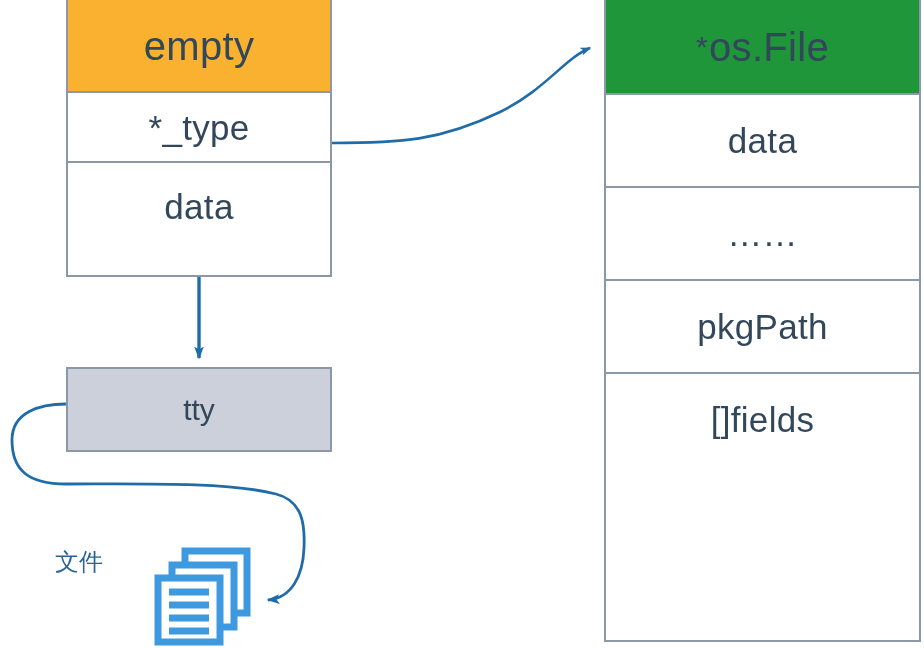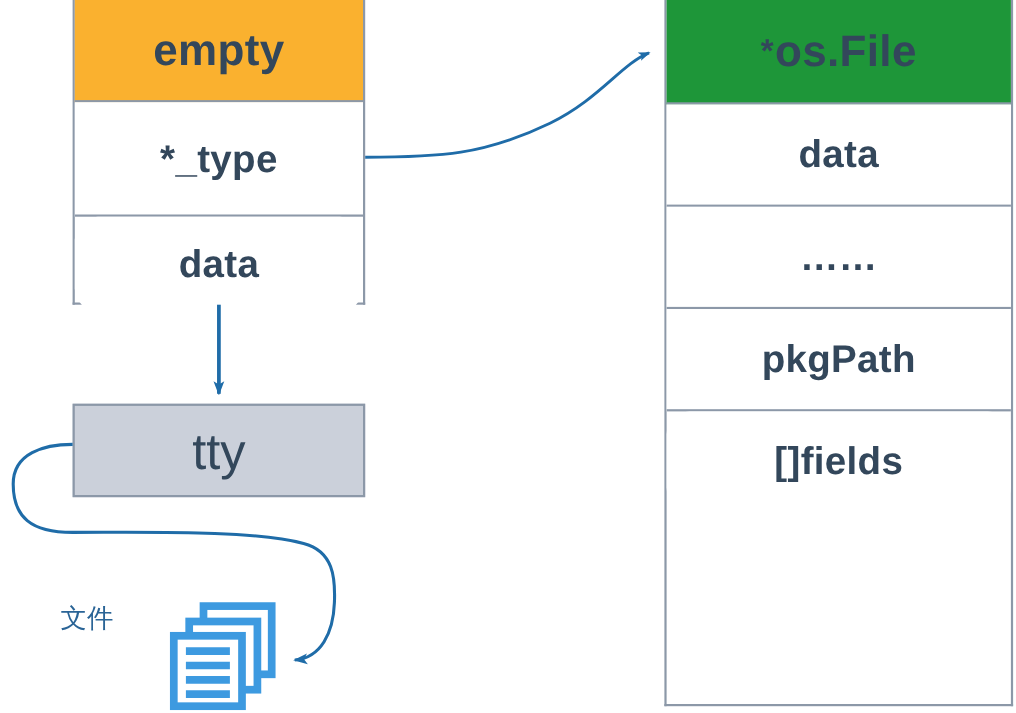--- a/index.html
+++ b/index.html
@@ -32,21 +32,21 @@
   }
   .struct .row {
     box-sizing: border-box;
     display: flex;
     align-items: center;
     justify-content: center;
     border-bottom: 2px solid #8c98a8;
     background: #ffffff;
     color: #33475b;
     font-size: 35px;
-    font-weight: 700;
+    font-weight: 400;
     letter-spacing: 0.3px;
     line-height: 1;
   }
   .struct .row:last-child {
     border-bottom: none;
     border-radius: 21px;
   }
   .struct .row.header {
     font-size: 40px;
     border-bottom: 2px solid #8c98a8;
@@ -58,21 +58,21 @@
     top: 0px;
     width: 266px;
     height: 277px;
     border-top: none;
   }
   #empty-struct .row.header {
     background: #fab12f;
     height: 93px;
     border-bottom-color: #8c98a8;
   }
-  #empty-struct .row.r-type { height: 104px; text-align: center; }
+  #empty-struct .row.r-type { height: 70px; text-align: center; }
   #empty-struct .row.r-data { height: 86px; }
 
   
   #osfile-struct {
     left: 604px;
     top: 0px;
     width: 317px;
     height: 642px;
     border-top: none;
   }
@@ -100,21 +100,21 @@
     left: 66px;
     top: 367px;
     width: 266px;
     height: 85px;
     box-sizing: border-box;
     border: 2px solid #8c98a8;
     background: #cbd0da;
     display: flex;
     align-items: center;
     justify-content: center;
-    font-size: 46px;
+    font-size: 30px;
     color: #33475b;
   }
 
   
   #file-label {
     position: absolute;
     left: 55px;
     top: 550px;
     font-size: 24px;
     color: #2a6496;

